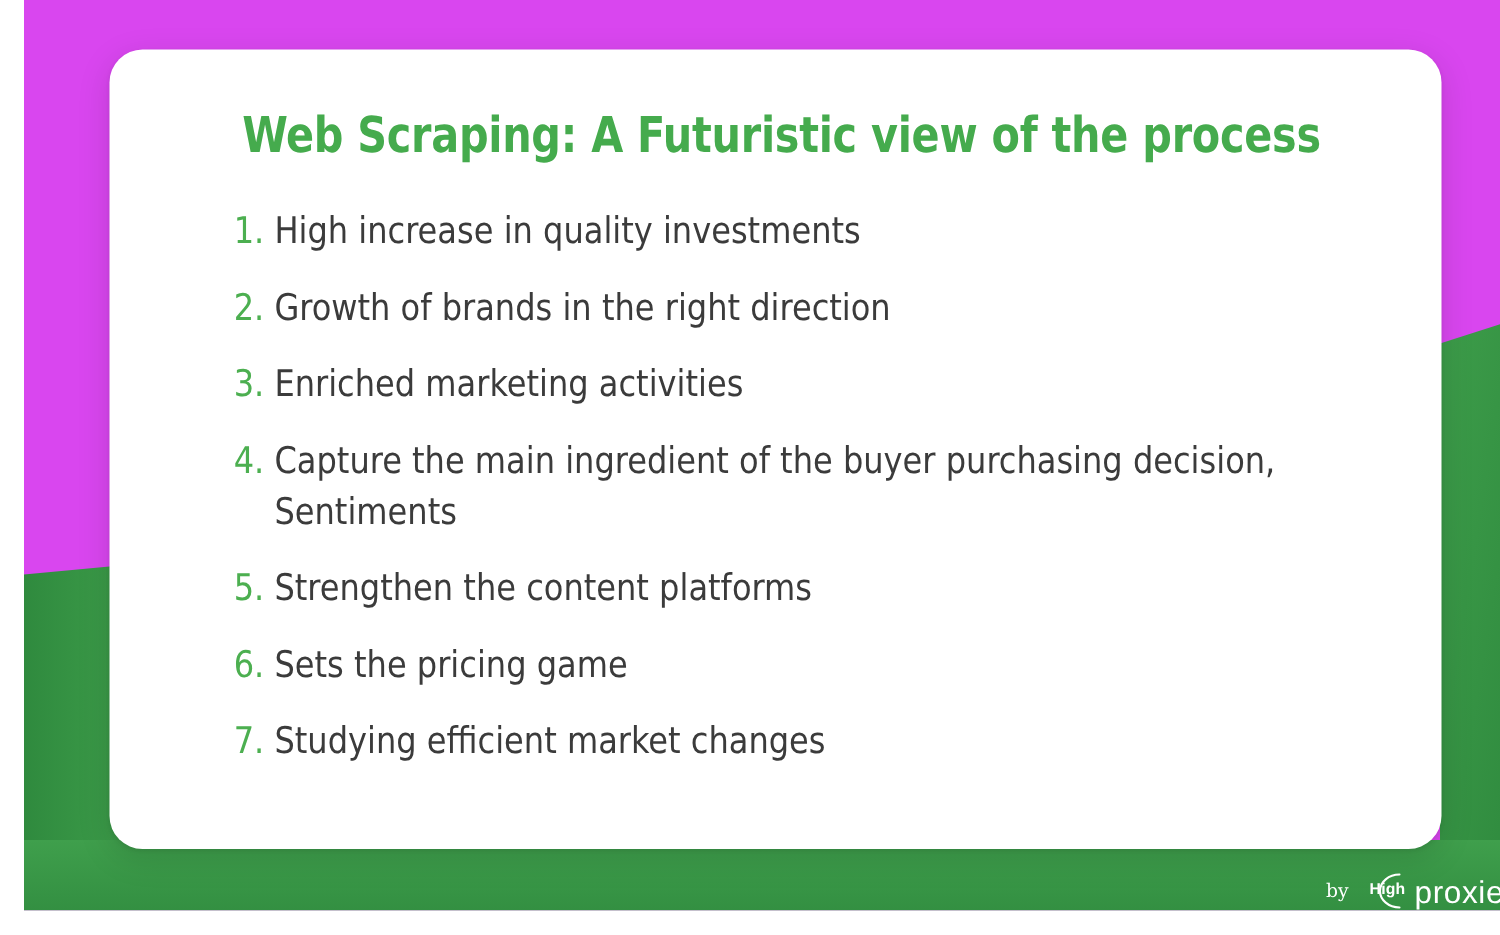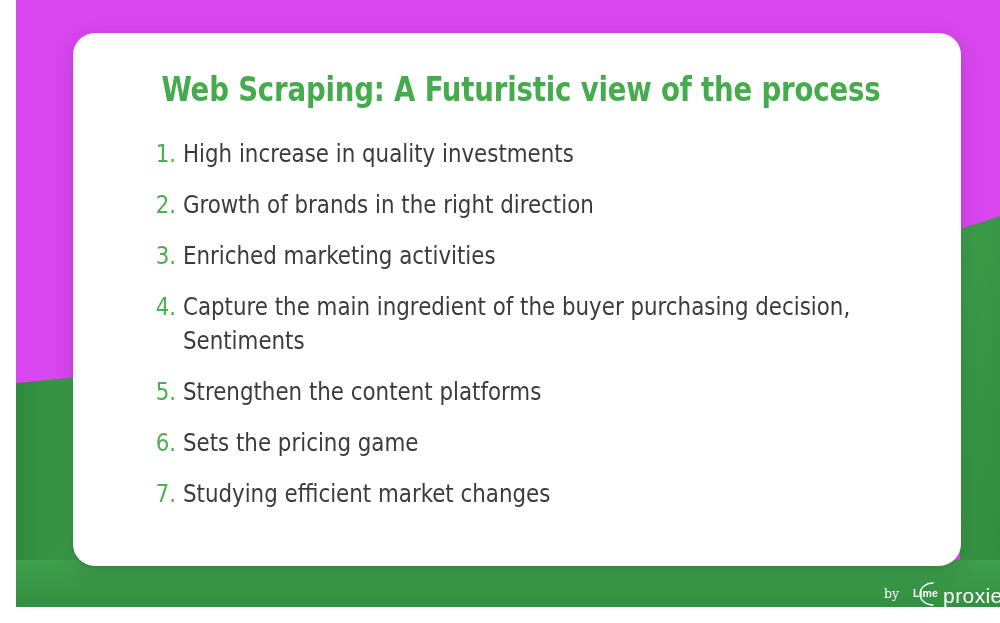--- a/index.html
+++ b/index.html
@@ -216,18 +216,18 @@
 
     </ol>
   </div>
 
   <div id="logo">
     <span id="logo-by">by</span>
     <span id="logo-mark">
       <svg width="40" height="32" viewBox="0 0 40 32">
         <path d="M31 5 A13 11 0 1 0 31 27" fill="none" stroke="#ffffff" stroke-width="1.4" stroke-linecap="round"></path>
       </svg>
-      <span id="logo-lime">Lime</span>
+      <span id="logo-lime">High</span>
     </span>
     <span id="logo-proxies">proxies</span>
   </div>
 
 </div>
 
 </body></html>

